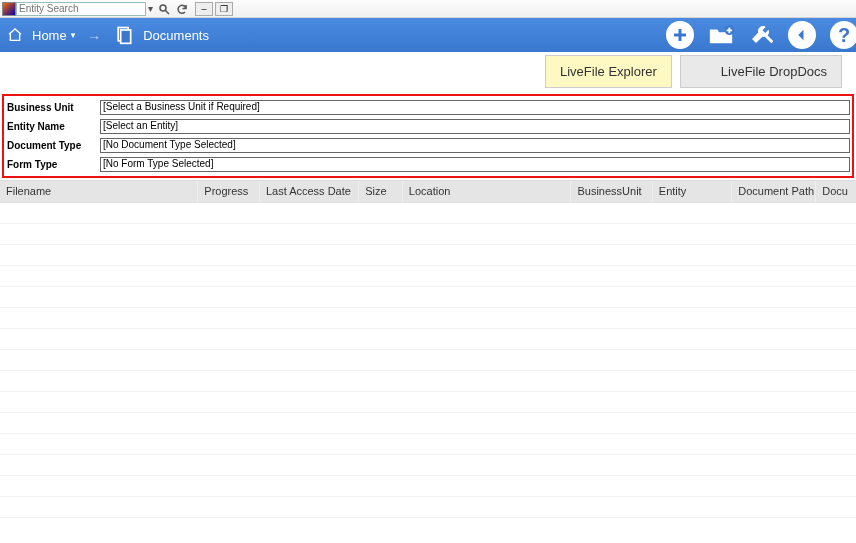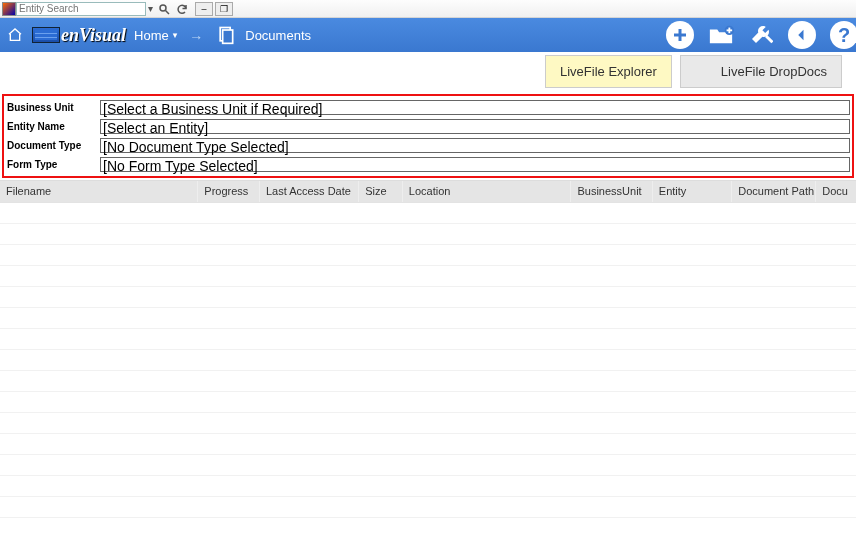--- a/index.html
+++ b/index.html
@@ -34,21 +34,21 @@
 
   
   .subtabs { height:38px; display:flex; justify-content:flex-end; align-items:center; padding-right:14px; gap:8px; background:#fff;}
   .tab { border:1px solid #ccc; background:#fef9c3; padding:8px 14px; font-size:13px; color:#333; cursor:pointer;}
   .tab.active { background:#e9e9e9;padding-left:40px;}
 
   
   .filter-panel { margin:4px 2px 0 2px; border:2px solid #e11; padding:2px 2px 2px 2px;}
   .filter-row { display:flex; align-items:center; height:19px; }
   .filter-label { width:94px; font-weight:bold; font-size:10px; color:#000; padding-left:1px;}
-  .filter-select { flex:1; height:15px; border:1px solid #666; font-size:14px; padding:0 2px; background:#fff; position:relative; cursor:pointer;}
+  .filter-select { flex:1; height:15px; border:1px solid #666; font-size:10px; padding:0 2px; background:#fff; position:relative; cursor:pointer;}
   .filter-select::after { content:""; }
 
   
   .table-wrap { margin-top:2px; border-top:1px solid #ddd; height: calc(543px - 18px - 34px - 38px - 88px); overflow:hidden; position:relative;}
   .thead { display:flex; height:22px; background:#e5e5e5; border-bottom:1px solid #e3e3e3; font-size:11px; color:#333;}
   .th { padding:4px 6px; border-right:1px solid #eee; white-space:nowrap; }
   .tbody-rows { }
   .trow { height:21px; border-bottom:1px solid #f1f1f1;}
   .trow:nth-child(odd){ background:#fff;}
   .trow:nth-child(even){ background:#fff;}
@@ -80,25 +80,20 @@
   </div>
 </div>
 
 <div class="navbar">
   <span class="nav-home-icon">
     <svg width="16" height="16" viewBox="0 0 24 24" fill="none" stroke="#fff" stroke-width="2">
         <path d="M3 11l9-8 9 8"></path>
         <path d="M5 10v10h14V10"></path>
       </svg>
   </span>
-  <div class="logo">
-    <div class="logo-flag"></div>
-    <span class="logo-en">en</span>
-      <span class="logo-rest">Visual</span>
-  </div>
   <span class="nav-link">
     <span>Home</span>
     <span class="nav-caret">▾</span>
   </span>
   <span class="nav-arrow">→</span>
   <span class="nav-doc-icon">
     <svg width="20" height="20" viewBox="0 0 24 24" fill="none" stroke="#fff" stroke-width="2">
         <rect x="5" y="3" width="12" height="16"></rect>
         <rect x="8" y="6" width="12" height="16" fill="#3a78d0"></rect>
       </svg>

